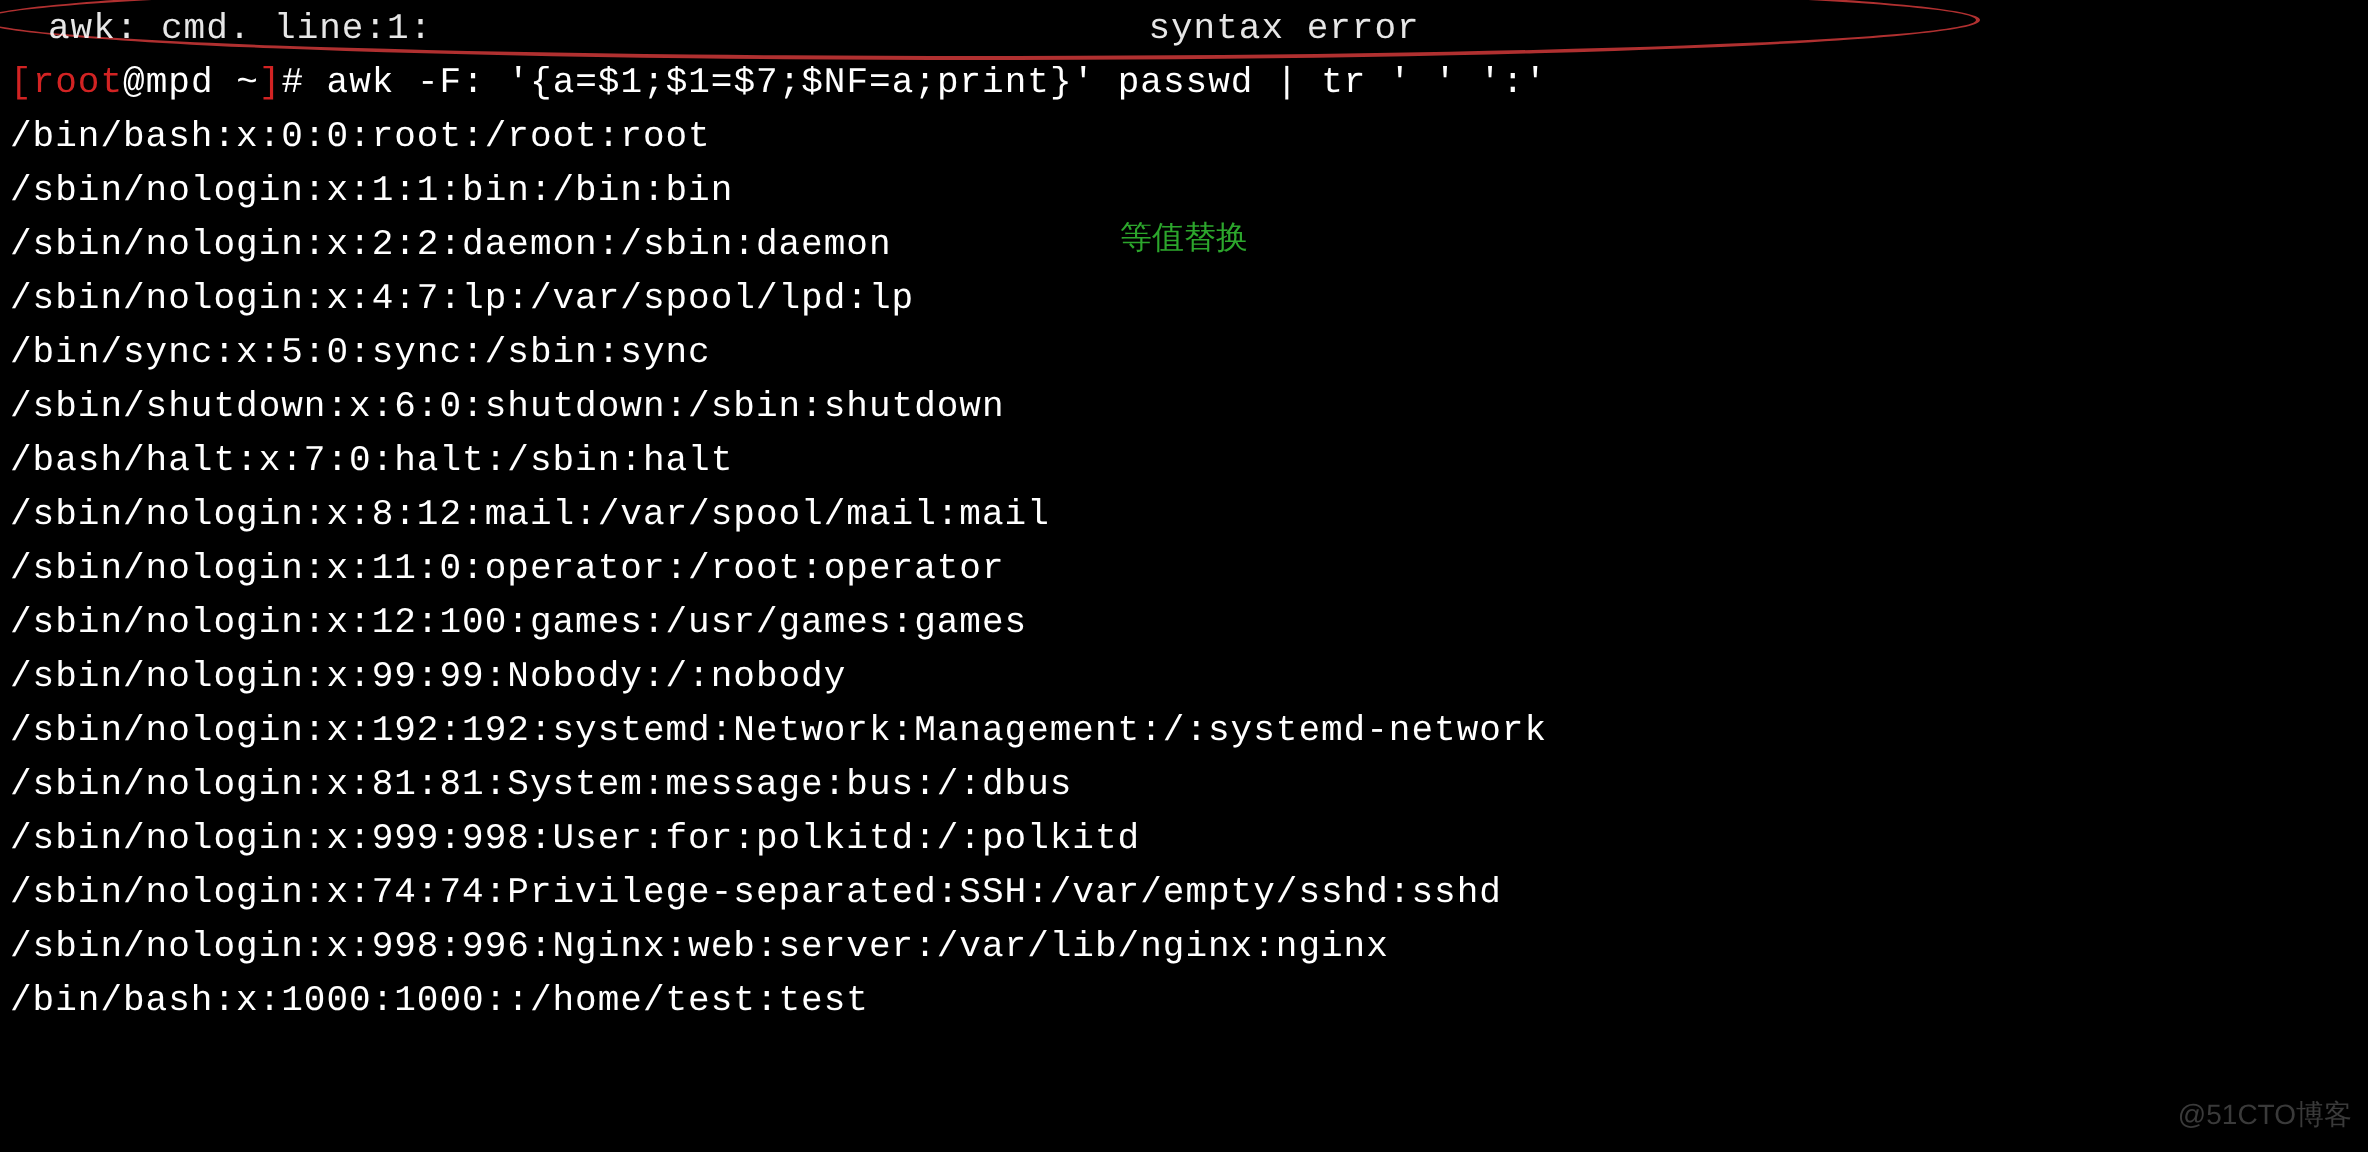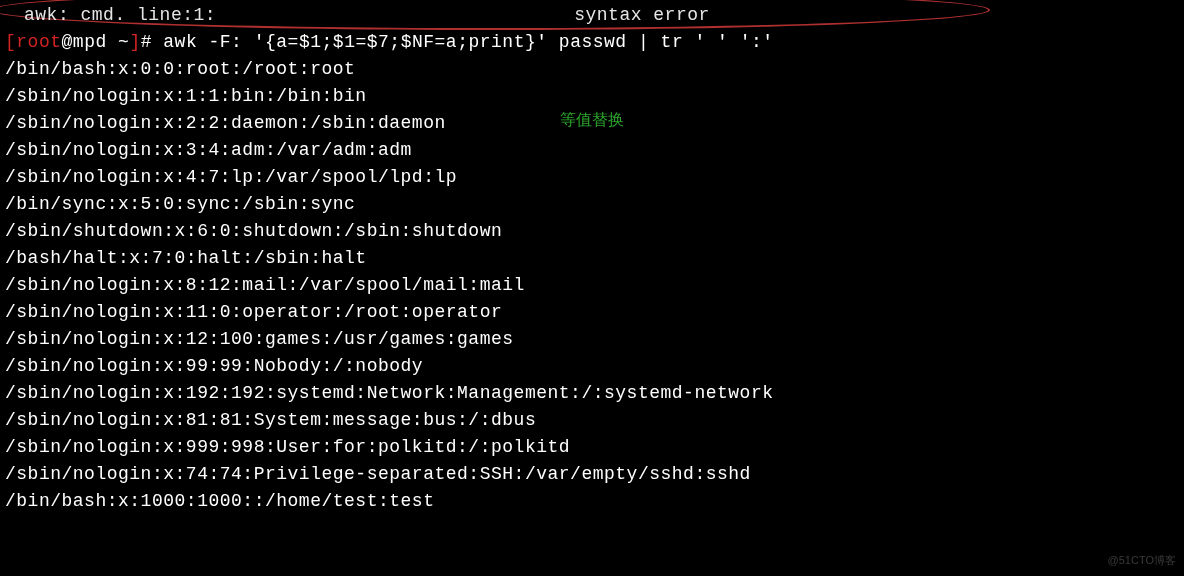--- a/index.html
+++ b/index.html
@@ -33,21 +33,21 @@
       color: #2ca62c;
       position: absolute;
       font-family: 'SimSun', 'Microsoft YaHei', sans-serif;
       font-size: 16px;
     }
     .watermark {
       position: absolute;
       right: 8px;
       bottom: 8px;
       color: #3a3a3a;
-      font-size: 11px;
+      font-size: 14px;
       font-family: 'Microsoft YaHei', sans-serif;
     }
     .ellipse {
       position: absolute;
       border: 2px solid #b03030;
       border-radius: 50%;
       pointer-events: none;
     }
     .top-err {
       color: #fff;
@@ -61,31 +61,31 @@
 <div class="ellipse" style="left:-10px; top:-10px; width:1000px; height:40px;"></div>
 
 <div class="term-line"><span class="top-err">awk: cmd. line:1:</span><span class="white">                              </span><span class="top-err">syntax error</span></div>
 
 <div class="term-line"><span class="red">[</span><span class="red">root</span><span class="white">@</span><span class="white">mpd</span><span class="white"> </span><span class="white">~</span><span class="red">]</span><span class="white"># </span><span class="white">awk -F: '{a=$1;$1=$7;$NF=a;print}' passwd | tr ' ' ':'</span></div>
 
 <div id="output-container">
     <div class="term-line">/bin/bash:x:0:0:root:/root:root</div>
     <div class="term-line">/sbin/nologin:x:1:1:bin:/bin:bin</div>
     <div class="term-line">/sbin/nologin:x:2:2:daemon:/sbin:daemon</div>
-    <div class="term-line">/sbin/nologin:x:3:4:adm:/var/adm:adm</div>
     <div class="term-line">/sbin/nologin:x:4:7:lp:/var/spool/lpd:lp</div>
     <div class="term-line">/bin/sync:x:5:0:sync:/sbin:sync</div>
     <div class="term-line">/sbin/shutdown:x:6:0:shutdown:/sbin:shutdown</div>
     <div class="term-line">/bash/halt:x:7:0:halt:/sbin:halt</div>
     <div class="term-line">/sbin/nologin:x:8:12:mail:/var/spool/mail:mail</div>
     <div class="term-line">/sbin/nologin:x:11:0:operator:/root:operator</div>
     <div class="term-line">/sbin/nologin:x:12:100:games:/usr/games:games</div>
     <div class="term-line">/sbin/nologin:x:99:99:Nobody:/:nobody</div>
     <div class="term-line">/sbin/nologin:x:192:192:systemd:Network:Management:/:systemd-network</div>
     <div class="term-line">/sbin/nologin:x:81:81:System:message:bus:/:dbus</div>
     <div class="term-line">/sbin/nologin:x:999:998:User:for:polkitd:/:polkitd</div>
     <div class="term-line">/sbin/nologin:x:74:74:Privilege-separated:SSH:/var/empty/sshd:sshd</div>
+    <div class="term-line">/sbin/nologin:x:998:996:Nginx:web:server:/var/lib/nginx:nginx</div>
     <div class="term-line">/bin/bash:x:1000:1000::/home/test:test</div>
   </div>
 
 <div class="green-annot" style="left:560px; top:108px;">等值替换</div>
 
 <div class="watermark">@51CTO博客</div>
 
 </body></html>

